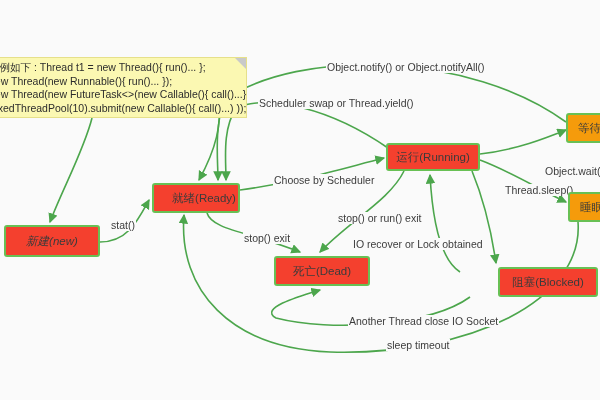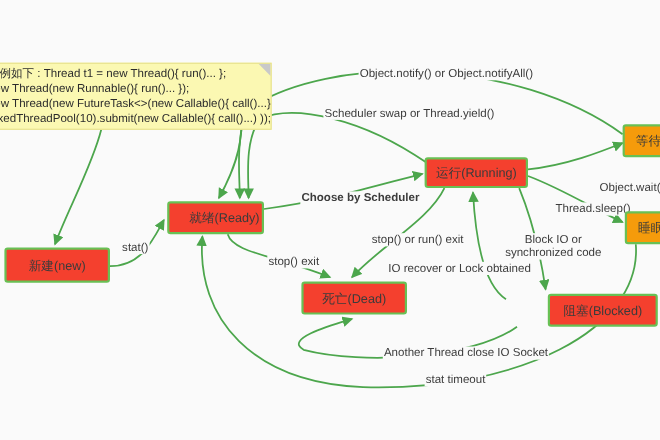--- a/index.html
+++ b/index.html
@@ -118,21 +118,21 @@
       <path d="M472,171 C486,205 492,236 496,263"></path>
 
       <path d="M460,272 C438,258 432,212 430,175"></path>
 
       <path d="M470,297 C430,326 330,332 276,318 C258,308 300,296 320,290"></path>
 
       <path d="M578,222 C584,300 470,356 330,352 C230,348 178,290 184,215"></path>
     </g>
   </svg>
 
-  <div class="node red" style="left:4px;top:225px;width:96px;height:32px;">
+  <div class="node red" style="left:4px;top:225px;width:96px;height:32px;font-style:italic;">
     <span>新建(new)</span>
   </div>
 
   <div class="node red" style="left:152px;top:183px;width:88px;height:30px;padding-left:16px;">
     <span>就绪(Ready)</span>
   </div>
 
   <div class="node red" style="left:274px;top:256px;width:96px;height:30px;">
     <span>死亡(Dead)</span>
   </div>
@@ -156,35 +156,34 @@
   <div class="note" style="left:-16px;top:57px;width:263px;height:61px;">
     <div class="note-fold"></div>
     <div class="ln">示例如下 : Thread t1 = new Thread(){ run()...  };</div>
     <div class="ln">new Thread(new Runnable(){ run()...  });</div>
     <div class="ln">new Thread(new FutureTask&lt;&gt;(new Callable(){ call()...} ));</div>
     <div class="ln">FixedThreadPool(10).submit(new Callable(){ call()...) ));</div>
   </div>
 
   <div class="edge-label" style="left:326px;top:61px;">Object.notify() or Object.notifyAll()</div>
 
-  <div class="edge-label" style="left:258px;top:97px;margin-left:36px;">Scheduler swap or Thread.yield()</div>
+  <div class="edge-label" style="left:258px;top:97px;">Scheduler swap or Thread.yield()</div>
 
-  <div class="edge-label" style="left:273px;top:174px;font-weight:bold;">Choose by Scheduler</div>
+  <div class="edge-label" style="left:273px;top:174px;">Choose by Scheduler</div>
 
   <div class="edge-label" style="left:110px;top:219px;">stat()</div>
 
   <div class="edge-label" style="left:337px;top:212px;">stop() or run() exit</div>
 
   <div class="edge-label" style="left:243px;top:232px;">stop() exit</div>
 
   <div class="edge-label" style="left:544px;top:165px;">Object.wait()</div>
 
   <div class="edge-label" style="left:504px;top:184px;">Thread.sleep()</div>
 
-  <div class="edge-label two-line" style="left:448px;top:212px;">Block IO or synchronized code</div>
 
   <div class="edge-label" style="left:352px;top:238px;">IO recover or Lock obtained</div>
 
   <div class="edge-label" style="left:348px;top:315px;text-align:center;">Another Thread close IO Socket</div>
 
-  <div class="edge-label" style="left:386px;top:339px;">stat timeout</div>
+  <div class="edge-label" style="left:386px;top:339px;">sleep timeout</div>
 
 </div>
 
 </body></html>

